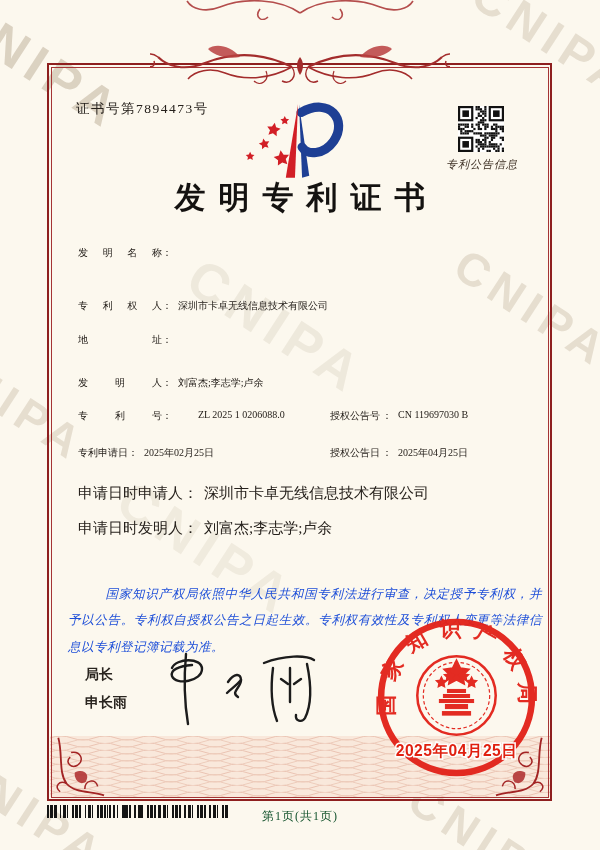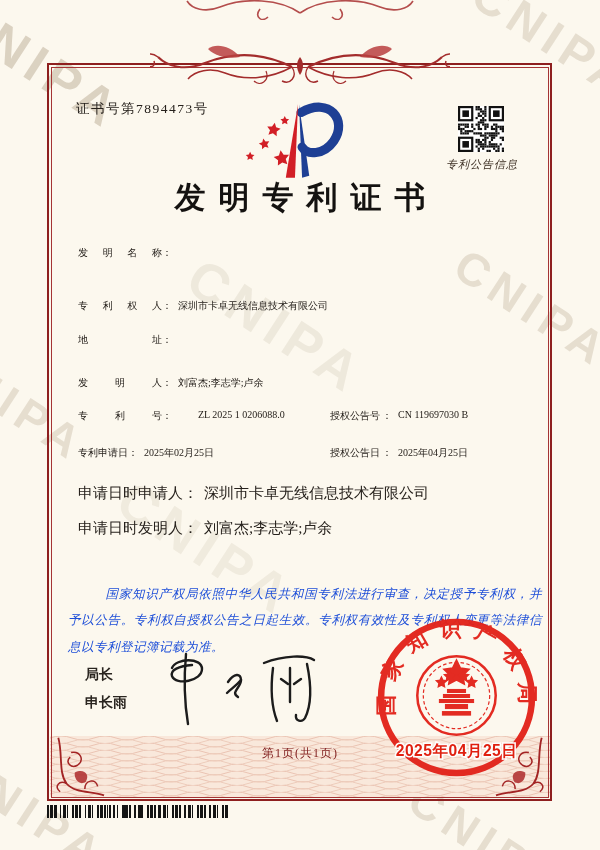--- a/index.html
+++ b/index.html
@@ -53,22 +53,22 @@
             font-style:italic;color:#1d4ed8;letter-spacing:0.5px;}
   .sig-title{position:absolute;z-index:5;left:85px;top:666px;font-size:14px;font-weight:600;color:#2a2520;}
   .sig-name{position:absolute;z-index:5;left:85px;top:694px;font-size:14px;font-weight:600;color:#2a2520;}
   .signature{position:absolute;z-index:7;left:158px;top:648px;width:168px;height:84px;}
   .seal{position:absolute;z-index:8;left:370px;top:611px;width:173px;height:173px;opacity:.96;}
   .seal-arc{font-size:21px;font-weight:bold;fill:#e2231a;letter-spacing:12px;
             font-family:"Liberation Serif","DejaVu Serif",serif;}
   .seal-date{font-size:15.5px;font-weight:bold;fill:#e01808;stroke:#fff;stroke-width:3px;
              paint-order:stroke;letter-spacing:0.5px;
              font-family:"Liberation Sans","DejaVu Sans",sans-serif;}
-  .footer-page{position:absolute;z-index:6;left:0;top:745px;width:100%;text-align:center;
-               font-size:12px;color:#7f1d1d;letter-spacing:1px;}
+  .footer-page{position:absolute;z-index:6;left:0;top:808px;width:100%;text-align:center;
+               font-size:12px;color:#14532d;letter-spacing:1px;}
   .barcode{position:absolute;z-index:5;left:47px;top:805px;width:181px;height:13px;
            background:
              repeating-linear-gradient(90deg,#141414 0 1.5px,transparent 1.5px 3px,
                #141414 3px 6px,transparent 6px 7px,#141414 7px 8.5px,transparent 8.5px 12.5px),
              repeating-linear-gradient(90deg,transparent 0 9px,#141414 9px 10px,transparent 10px 17px);}
 </style>
 </head>
 <body>
 
 <div class="page">

